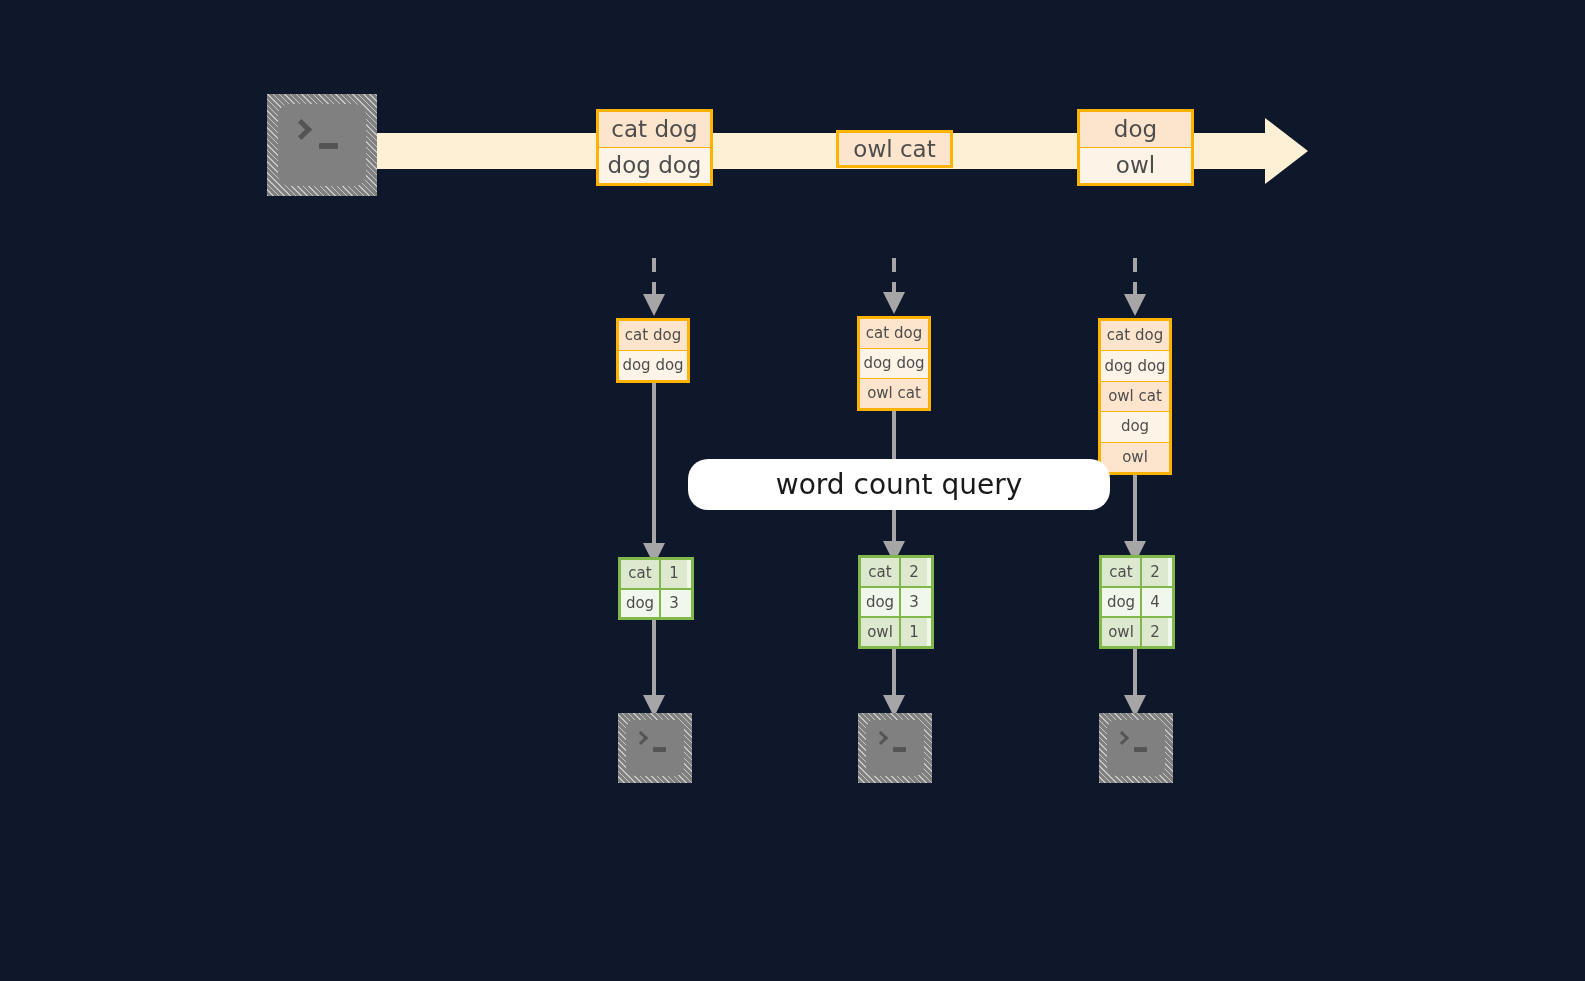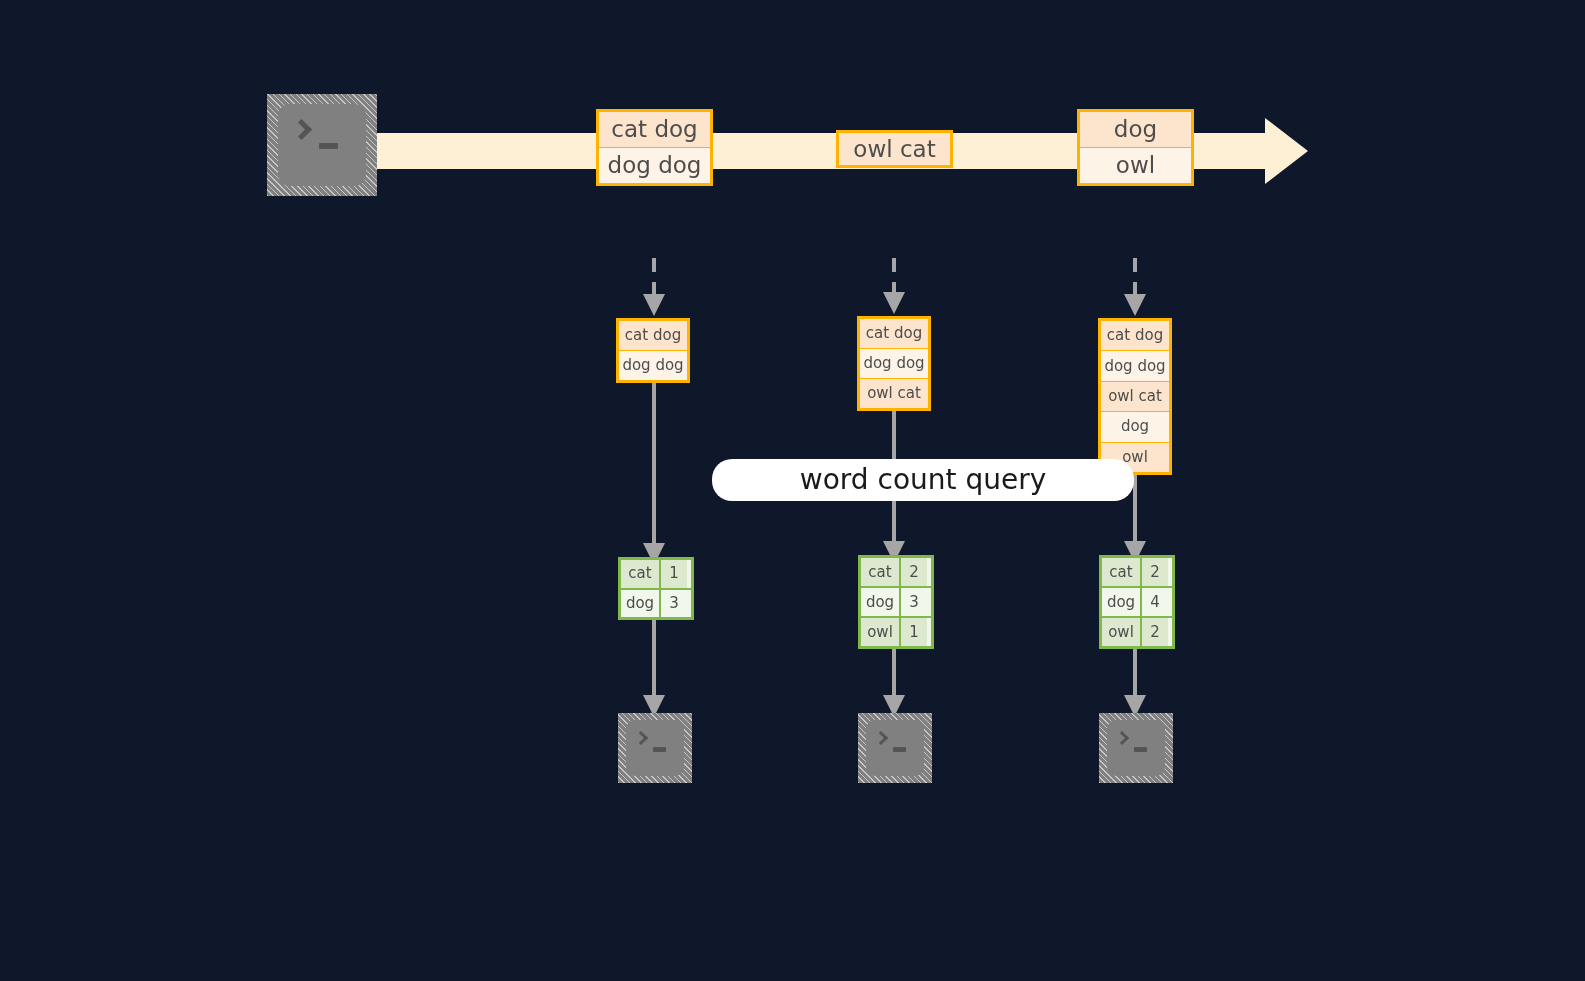--- a/index.html
+++ b/index.html
@@ -289,17 +289,17 @@
 
   <div class="conn" style="left:1133px; top:649px; height:46px;"></div>
   <div class="conn-head" style="left:1124px; top:695px;"></div>
 
   <div class="terminal small" style="left:1099px; top:713px; width:74px; height:70px;">
     <div class="inner" style="left:8px; top:7px; right:8px; bottom:7px;"></div>
     <div class="chev" style="left:18px; top:20px; width:10px; height:10px;"></div>
     <div class="dash" style="left:35px; top:34px; width:13px; height:5px;"></div>
   </div>
 
-  <div class="query-label" style="left:712px; top:459px; width:422px; height:42px;border-radius:20px;">
+  <div class="query-label" style="left:688px; top:459px; width:422px; height:51px;border-radius:20px;">
     <span>word count query</span>
   </div>
 
 </div>
 
 </body></html>

